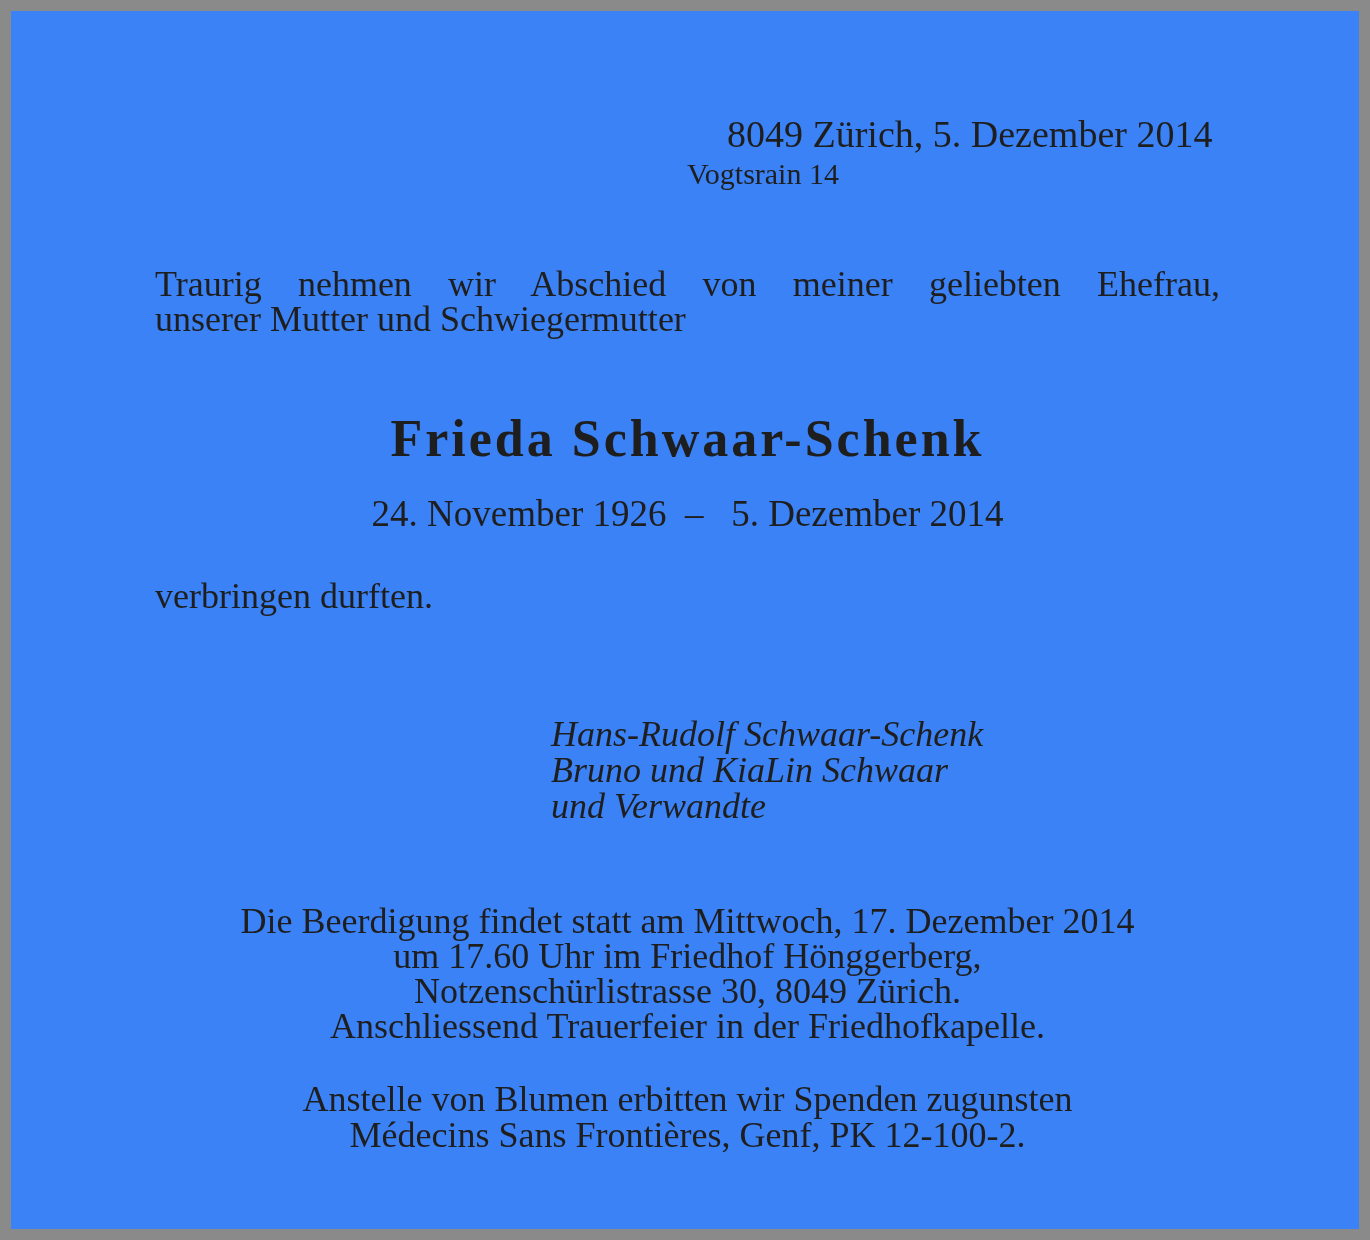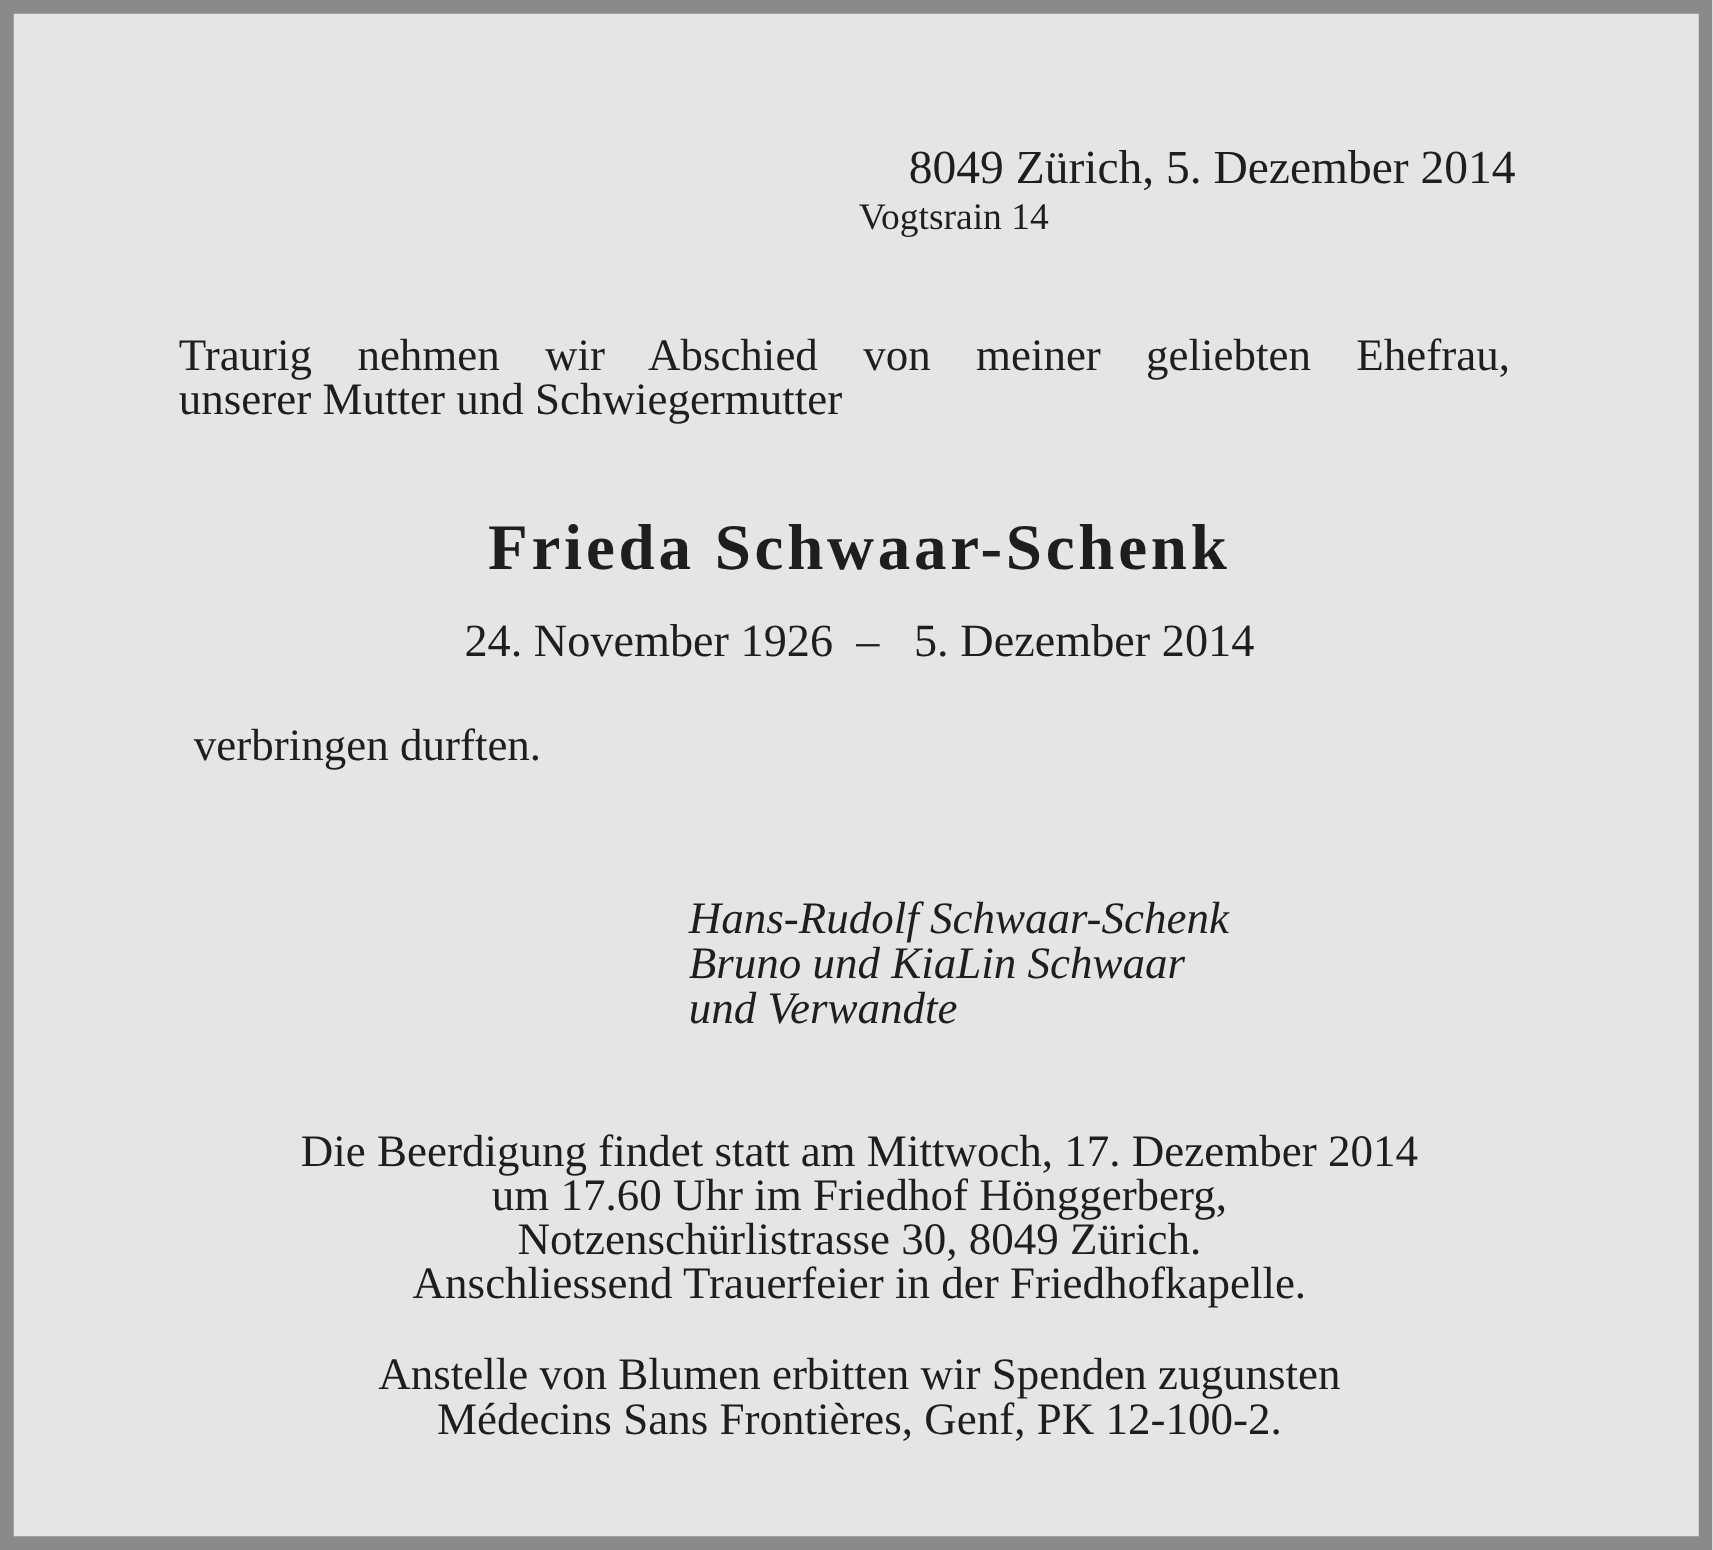--- a/index.html
+++ b/index.html
@@ -5,21 +5,21 @@
   html, body {
     margin: 0;
     padding: 0;
     background: #ffffff;
   }
   .sheet {
     position: relative;
     width: 1370px;
     height: 1240px;
     box-sizing: border-box;
-    background: #e5e5e5;
+    background: #3b82f6;
     border: 11px solid #8a8a8a;
     overflow: hidden;
     font-family: "Liberation Serif", "DejaVu Serif", serif;
     color: #1e1e1e;
   }
   .top-edge {
     position: absolute;
     top: -11px;
     left: -11px;
     right: -11px;
@@ -45,21 +45,21 @@
   }
   .sender-address {
     left: 676px;
     top: 146px;
     font-size: 30px;
     line-height: 34px;
     white-space: nowrap;
   }
 
   .announcement {
-    left: 132px;
+    left: 144px;
     top: 256px;
     width: 1065px;
     font-size: 36px;
     line-height: 35px;
   }
   .announcement .just {
     text-align: justify;
     text-align-last: justify;
   }
 

